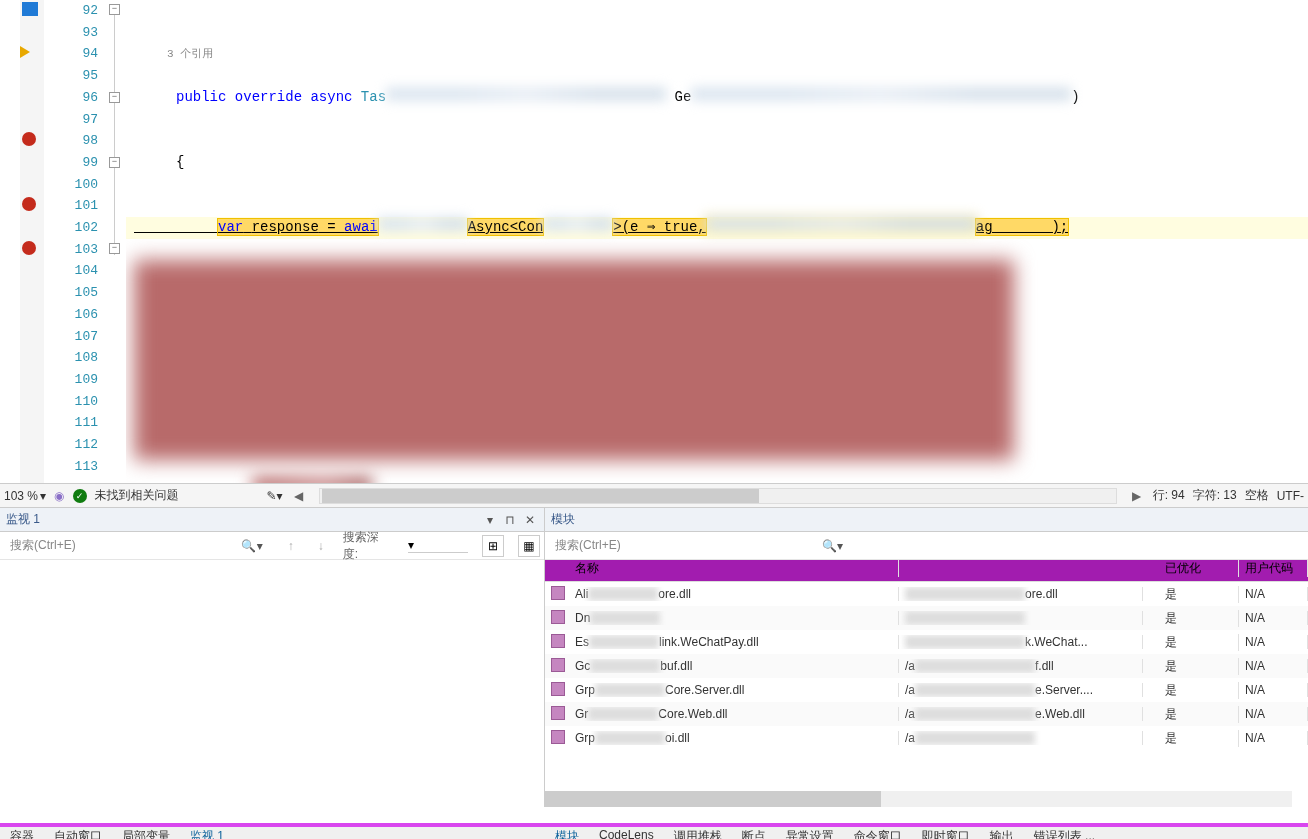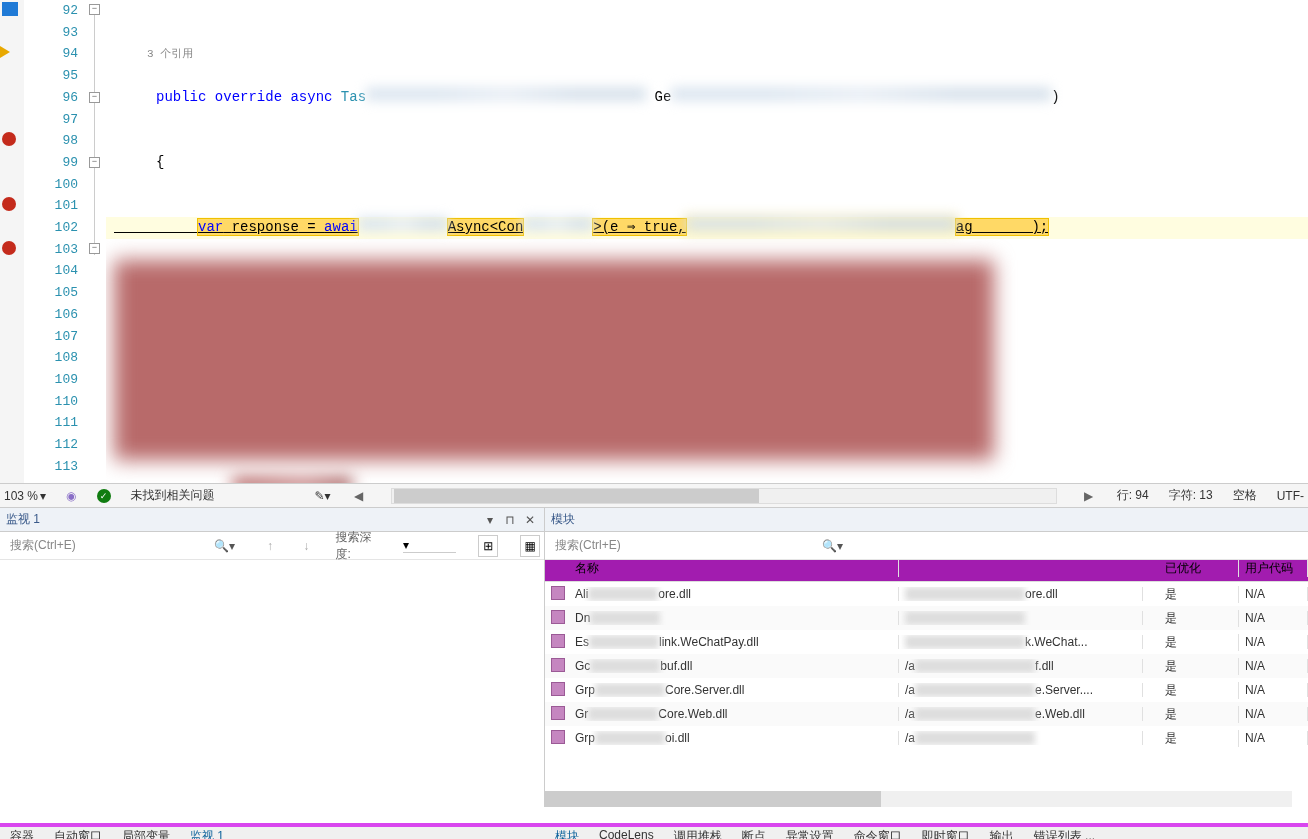--- a/index.html
+++ b/index.html
@@ -12,20 +12,21 @@
   width: 1308px;
   height: 839px;
   position: relative;
 }
 
 
 .editor-container {
   display: flex;
   height: 483px;
   background: #fff;
+  padding-left: 20px;
 }
 .gutter-markers {
   width: 24px;
   background: #f5f5f5;
   position: relative;
 }
 .marker {
   position: absolute;
   left: 2px;
   width: 14px;
@@ -107,21 +108,21 @@
 .editor-statusbar {
   height: 24px;
   background: #f5f5f5;
   border-top: 1px solid #ccc;
   display: flex;
   align-items: center;
   font-family: 'Segoe UI', sans-serif;
   font-size: 12px;
   color: #333;
   padding: 0 4px;
-  gap: 20px;
+  gap: 8px;
 }
 .zoom-box {
   display: flex;
   align-items: center;
   gap: 2px;
 }
 .status-ok {
   width: 14px; height: 14px;
   background: #107c10;
   border-radius: 50%;
@@ -187,21 +188,21 @@
   display: inline-flex;
   align-items: center;
   justify-content: center;
   color: #555;
 }
 .panel-toolbar {
   height: 28px;
   display: flex;
   align-items: center;
   padding: 0 4px;
-  gap: 22px;
+  gap: 14px;
   border-bottom: 1px solid #e5e5e5;
 }
 .search-box {
   background: #fff;
   height: 22px;
   display: flex;
   align-items: center;
   padding: 0 6px;
   color: #888;
   position: relative;

